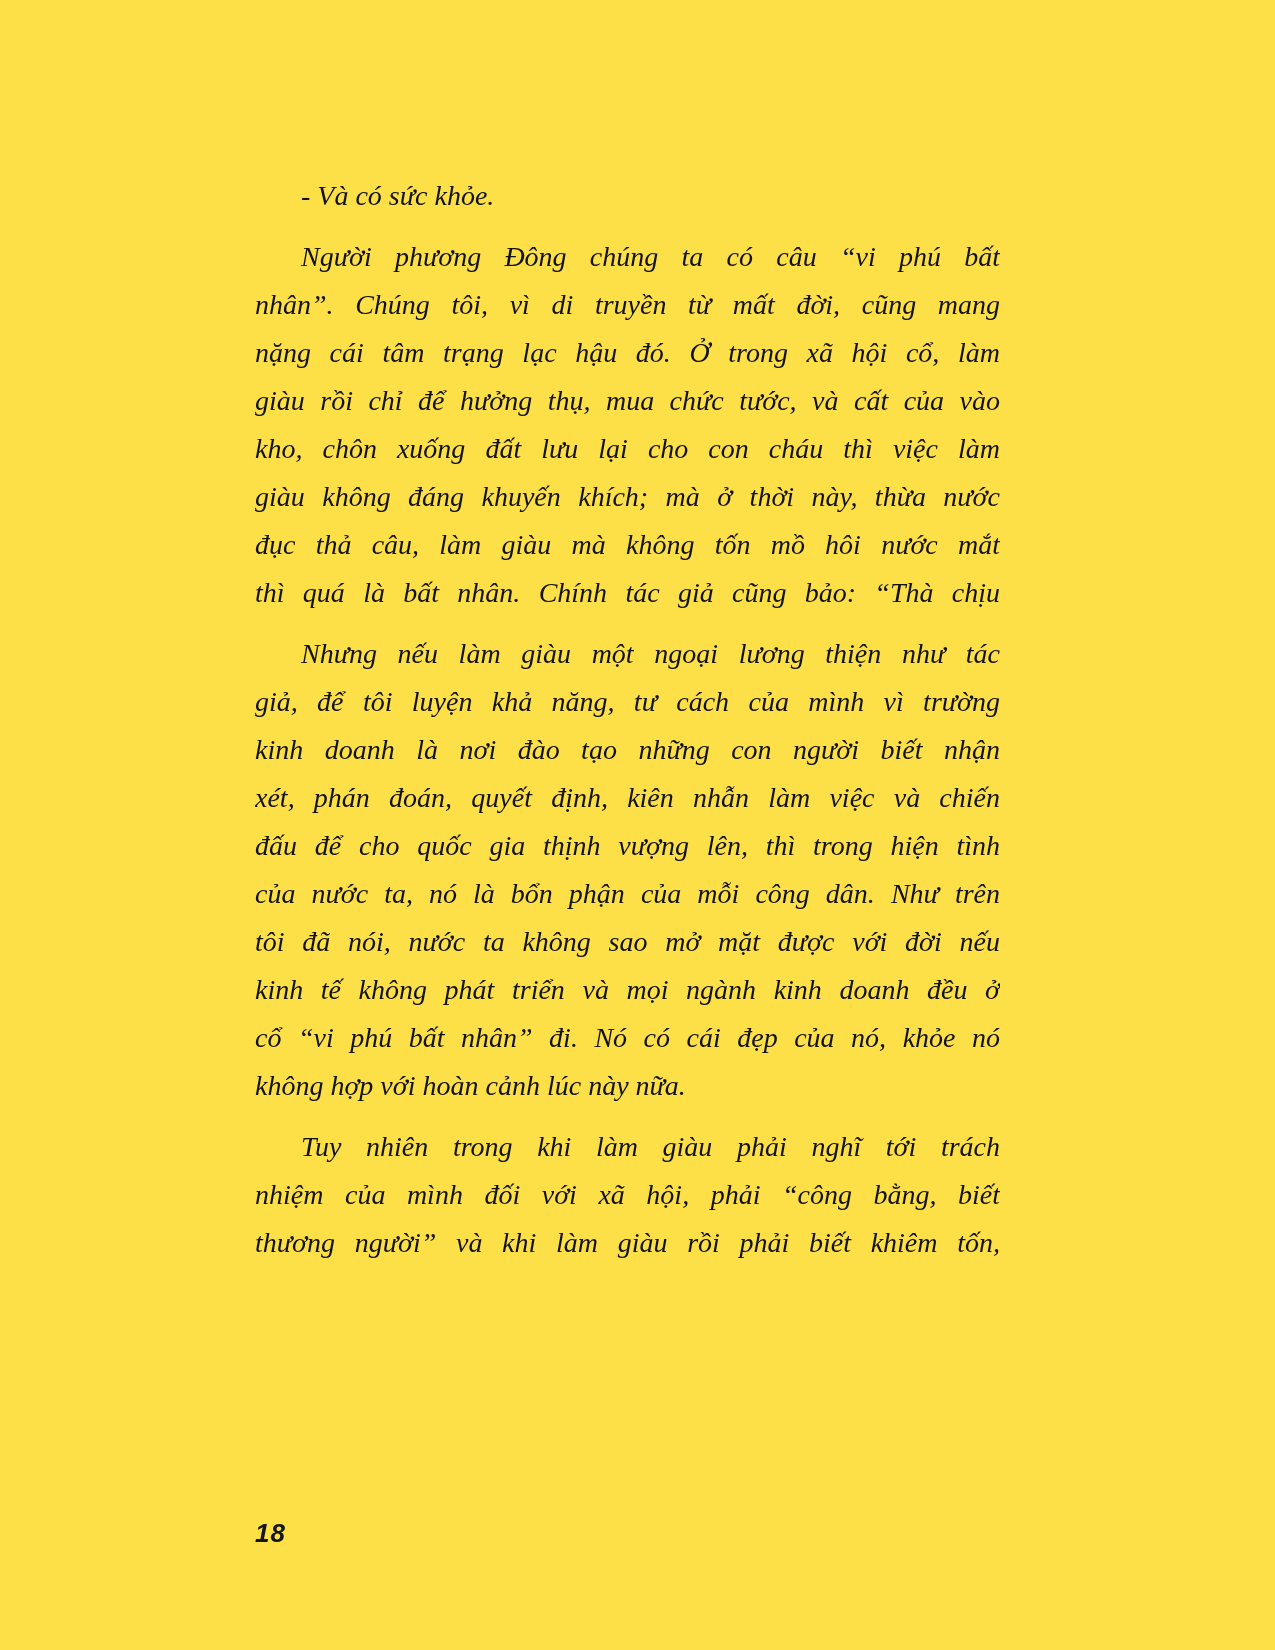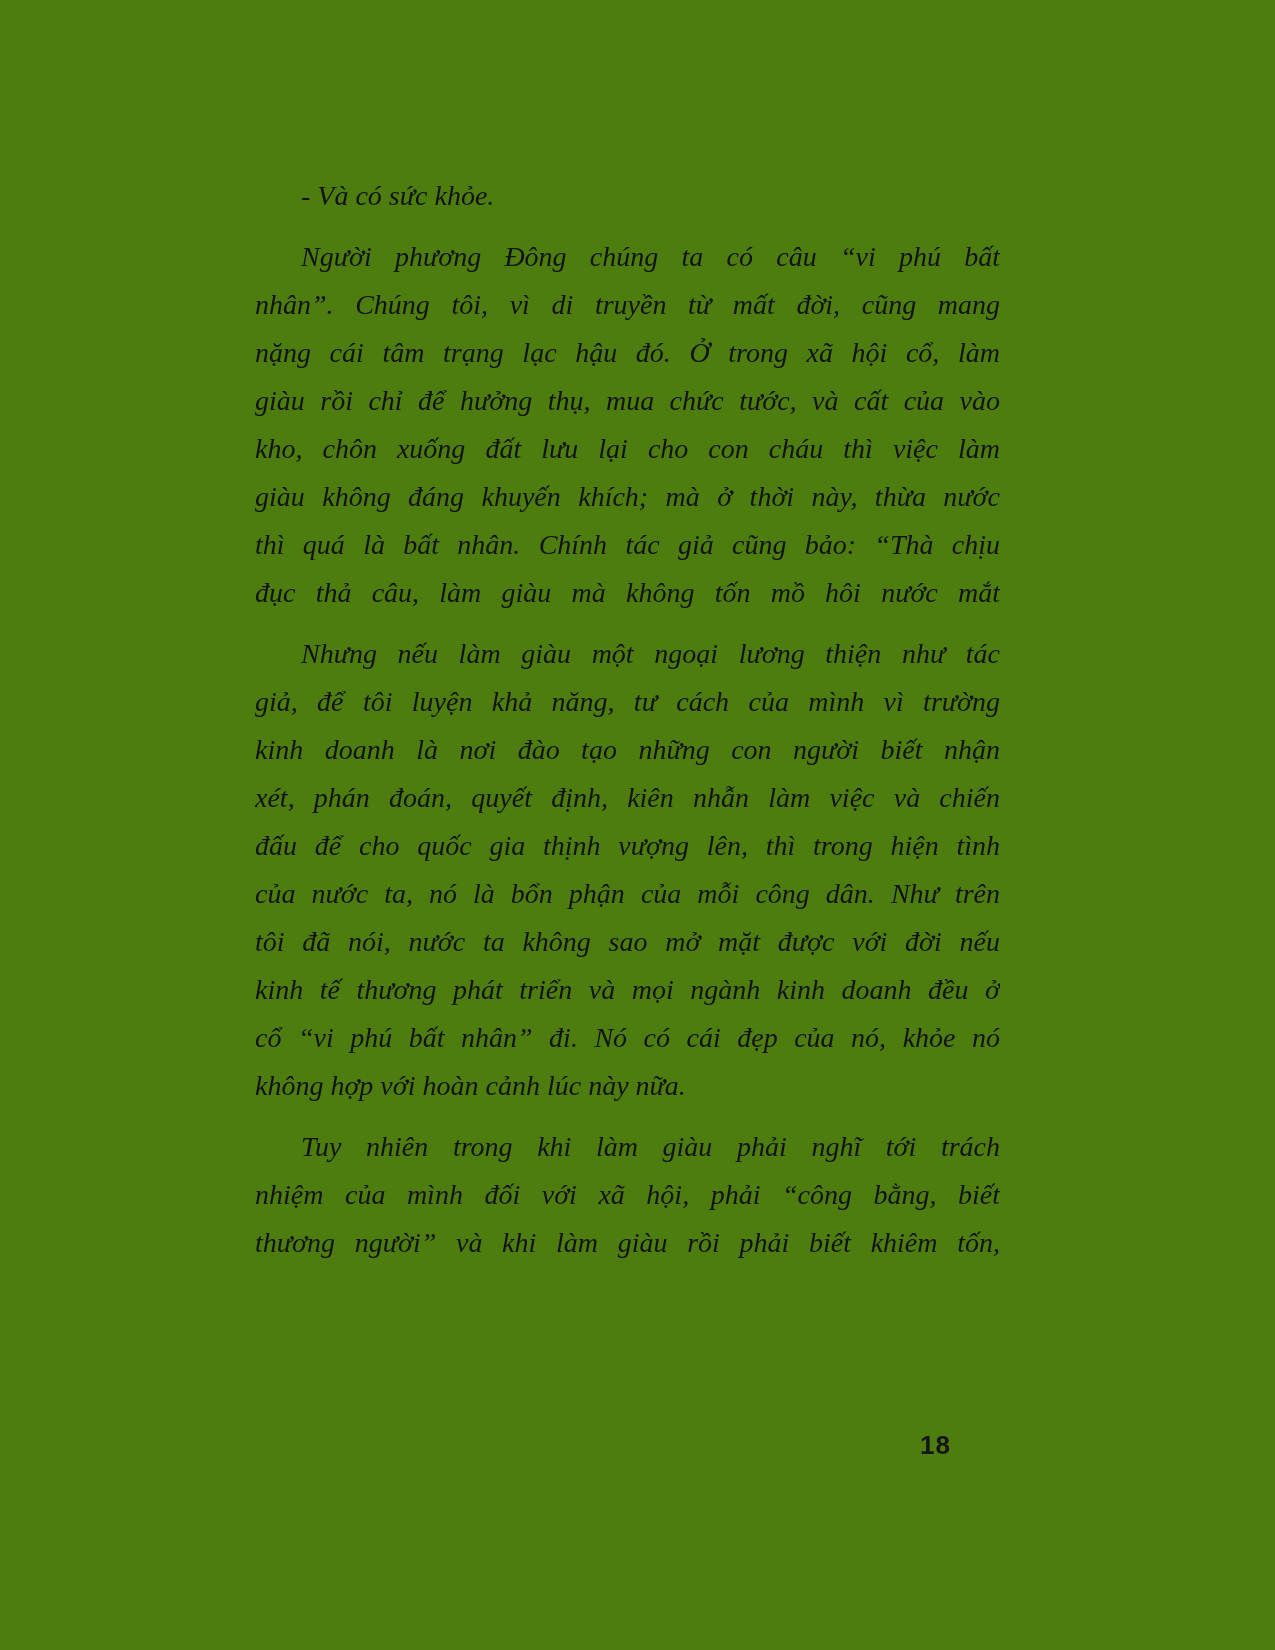--- a/index.html
+++ b/index.html
@@ -4,21 +4,21 @@
 <style>
   html, body {
     margin: 0;
     padding: 0;
     background: #ffffff;
   }
   .book-page {
     position: relative;
     width: 1275px;
     height: 1650px;
-    background: #4d7c0f;
+    background: #fde047;
     overflow: hidden;
   }
   .text-block {
     position: absolute;
     left: 255px;
     top: 172px;
     width: 745px;
   }
   .para { margin: 0; padding: 0; }
   .para + .para { margin-top: 13px; }
@@ -38,60 +38,61 @@
   .line.left {
     text-align: left;
     text-align-last: left;
   }
   .line.indent {
     text-indent: 46px;
   }
   .page-number {
     position: absolute;
     left: 255px;
-    top: 1430px;
+    top: 1518px;
     width: 696px;
-    text-align: right;
+    text-align: left;
     font-family: "Liberation Sans", "DejaVu Sans", sans-serif;
     font-weight: bold;
     font-size: 26px;
     letter-spacing: 1px;
     color: #151515;
+    font-style: italic;
   }
 </style>
 </head>
 <body>
 
 <div class="book-page">
   <div class="text-block">
 
     <div class="para">
       <div class="line indent left">- Và có sức khỏe.</div>
     </div>
 
     <div class="para">
       <div class="line indent">Người phương Đông chúng ta có câu “vi phú bất</div>
       <div class="line">nhân”. Chúng tôi, vì di truyền từ mất đời, cũng mang</div>
       <div class="line">nặng cái tâm trạng lạc hậu đó. Ở trong xã hội cổ, làm</div>
       <div class="line">giàu rồi chỉ để hưởng thụ, mua chức tước, và cất của vào</div>
       <div class="line">kho, chôn xuống đất lưu lại cho con cháu thì việc làm</div>
       <div class="line">giàu không đáng khuyến khích; mà ở thời này, thừa nước</div>
+      <div class="line">đục thả câu, làm giàu mà không tốn mồ hôi nước mắt</div>
       <div class="line">thì quá là bất nhân. Chính tác giả cũng bảo: “Thà chịu</div>
-      <div class="line">đục thả câu, làm giàu mà không tốn mồ hôi nước mắt</div>
     </div>
 
     <div class="para">
       <div class="line indent">Nhưng nếu làm giàu một ngoại lương thiện như tác</div>
       <div class="line">giả, để tôi luyện khả năng, tư cách của mình vì trường</div>
       <div class="line">kinh doanh là nơi đào tạo những con người biết nhận</div>
       <div class="line">xét, phán đoán, quyết định, kiên nhẫn làm việc và chiến</div>
       <div class="line">đấu để cho quốc gia thịnh vượng lên, thì trong hiện tình</div>
       <div class="line">của nước ta, nó là bổn phận của mỗi công dân. Như trên</div>
       <div class="line">tôi đã nói, nước ta không sao mở mặt được với đời nếu</div>
-      <div class="line">kinh tế thương phát triển và mọi ngành kinh doanh đều ở</div>
+      <div class="line">kinh tế không phát triển và mọi ngành kinh doanh đều ở</div>
       <div class="line">cổ “vi phú bất nhân” đi. Nó có cái đẹp của nó, khỏe nó</div>
       <div class="line left">không hợp với hoàn cảnh lúc này nữa.</div>
     </div>
 
     <div class="para">
       <div class="line indent">Tuy nhiên trong khi làm giàu phải nghĩ tới trách</div>
       <div class="line">nhiệm của mình đối với xã hội, phải “công bằng, biết</div>
       <div class="line">thương người” và khi làm giàu rồi phải biết khiêm tốn,</div>
     </div>
 

